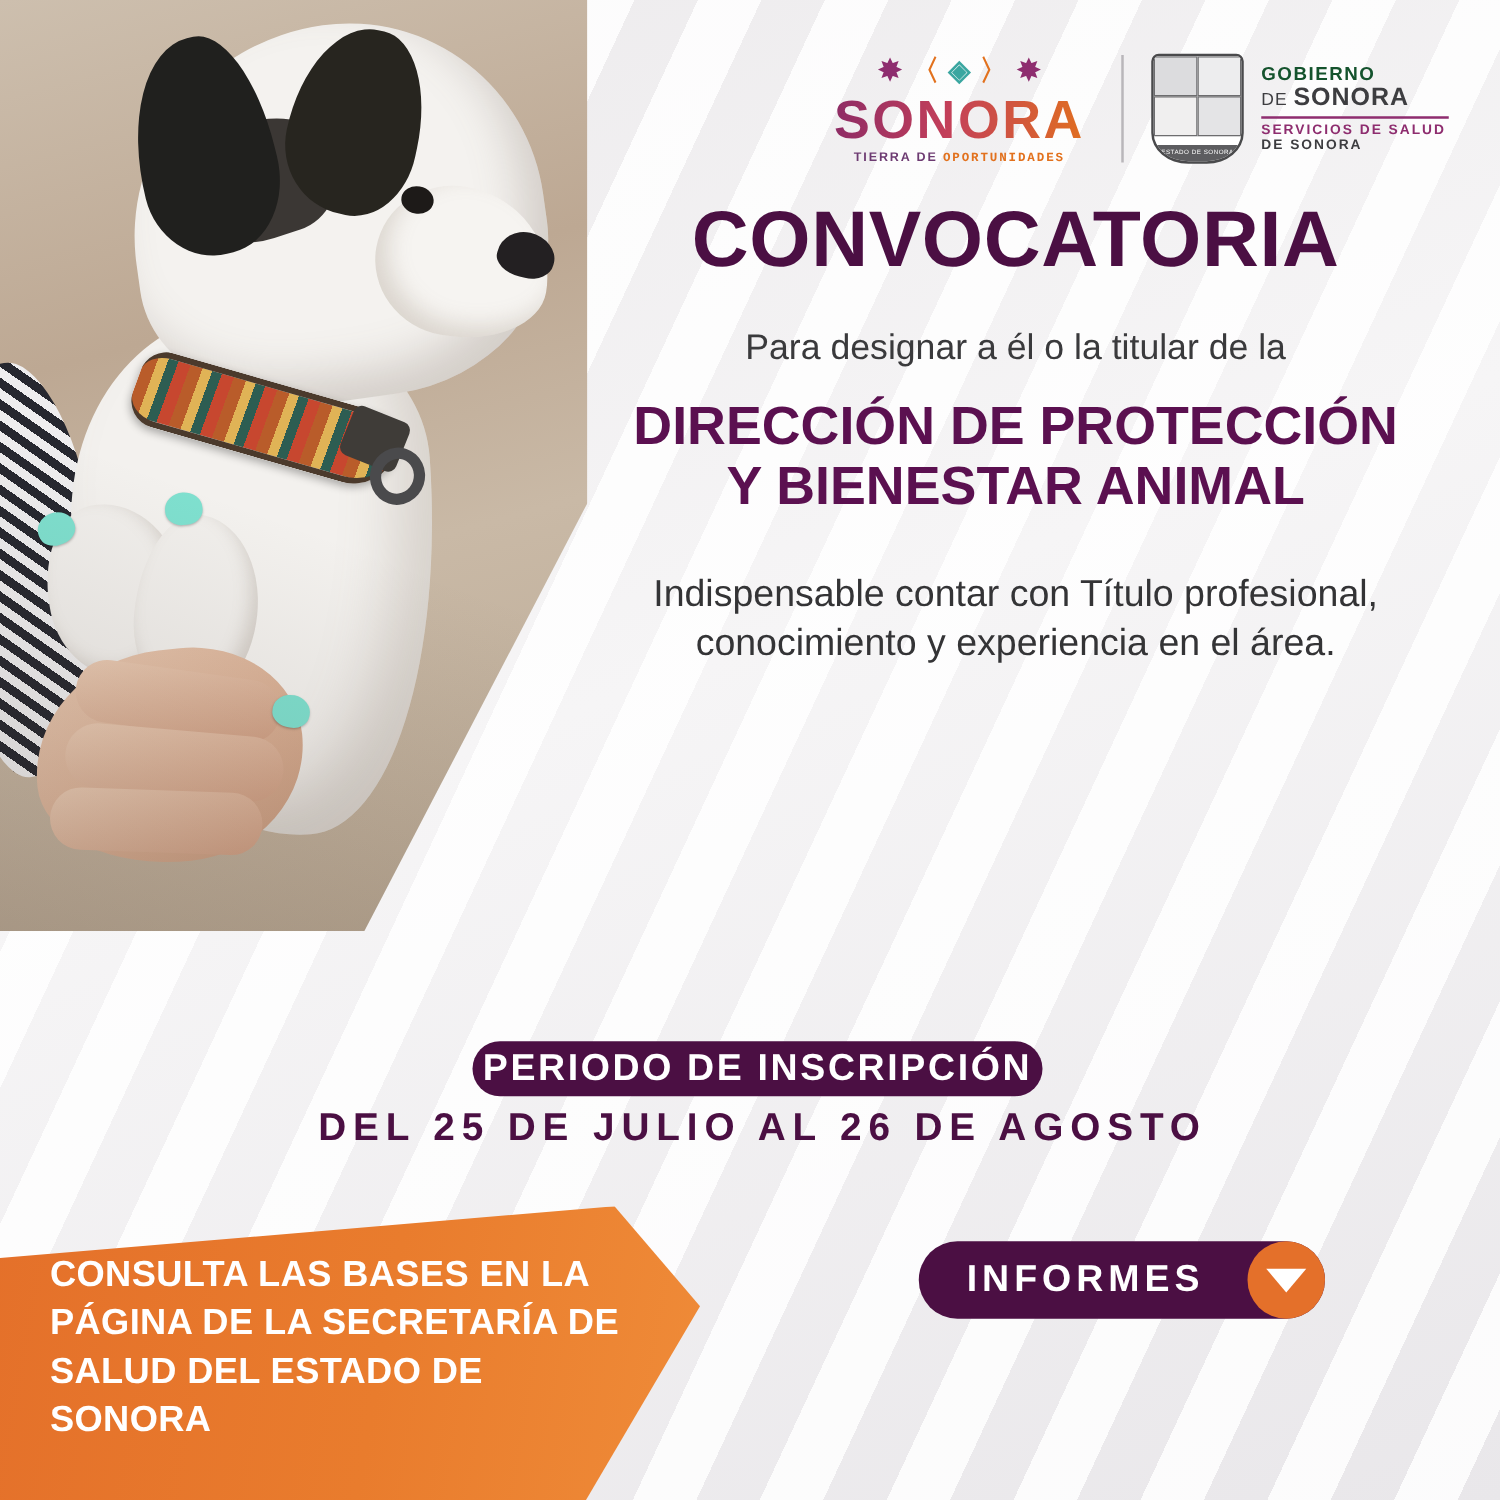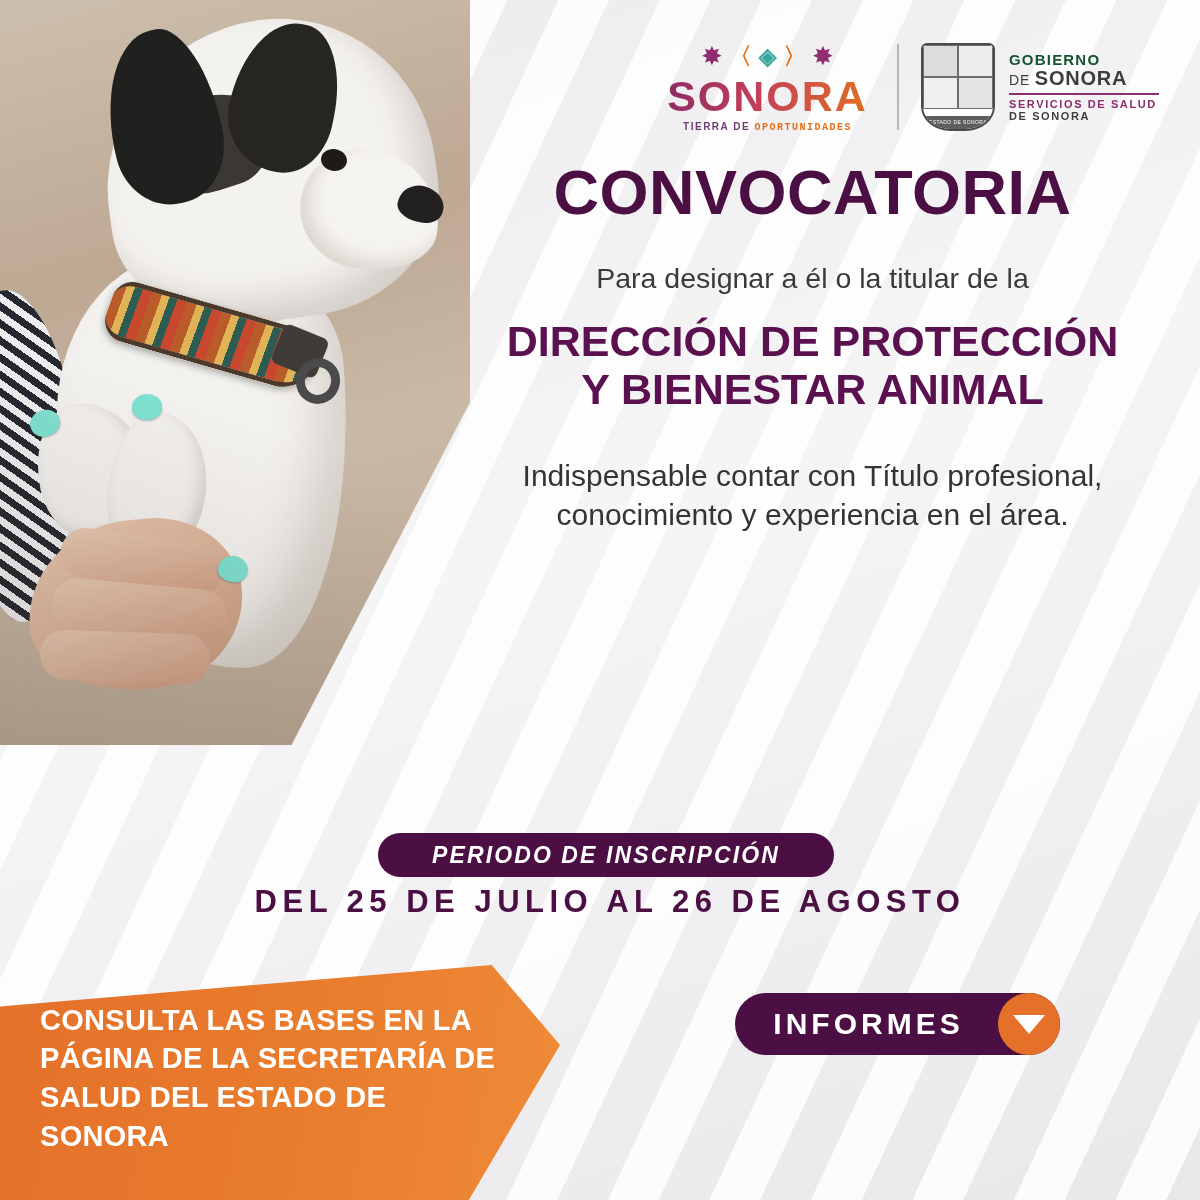--- a/index.html
+++ b/index.html
@@ -286,21 +286,21 @@
 
   
   .period-pill {
     position: absolute;
     left: 378px; top: 833px;
     width: 456px; height: 44px;
     background: #4b0f43;
     border-radius: 22px;
     color: #fff;
     display: flex; align-items: center; justify-content: center;
-    font-size: 23px; font-weight: 700; letter-spacing: 2.1px; font-style: italic;
+    font-size: 30px; font-weight: 700; letter-spacing: 2.1px;
   }
   .period-dates {
     position: absolute;
     left: 180px; top: 884px;
     width: 860px;
     text-align: center;
     font-size: 31px; font-weight: 700; letter-spacing: 5.5px;
     color: #4b0f43;
   }
 

